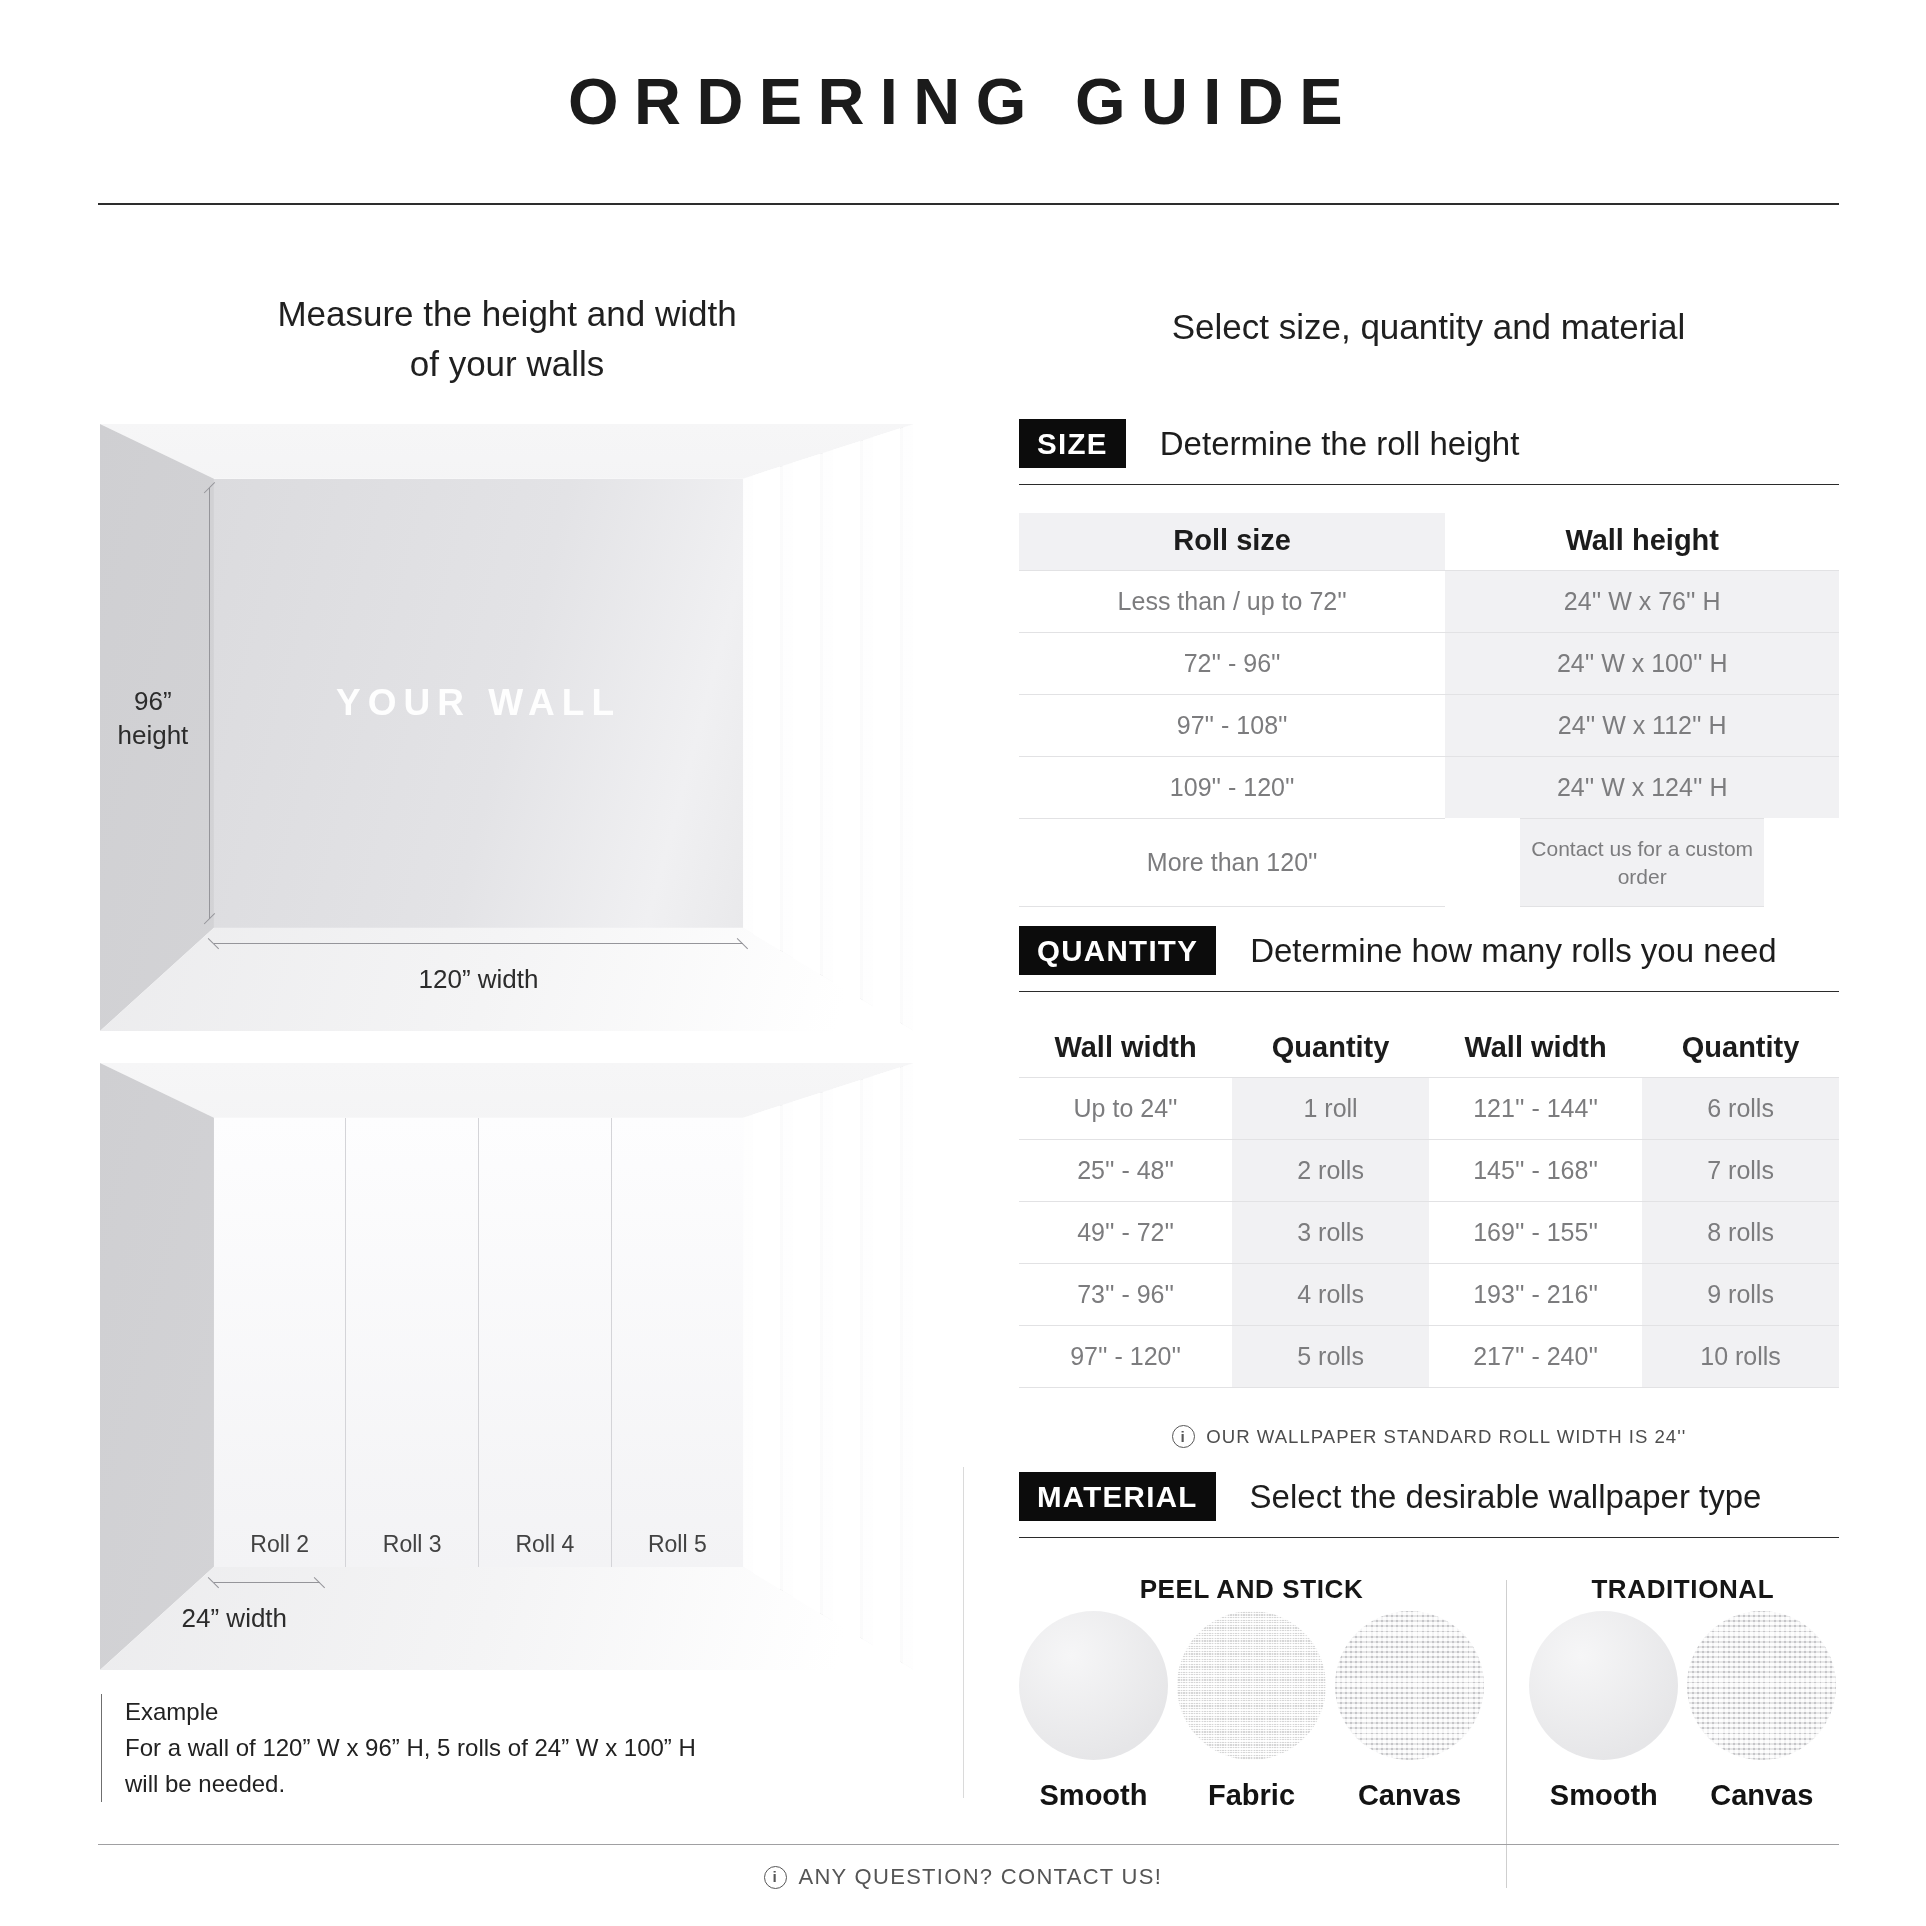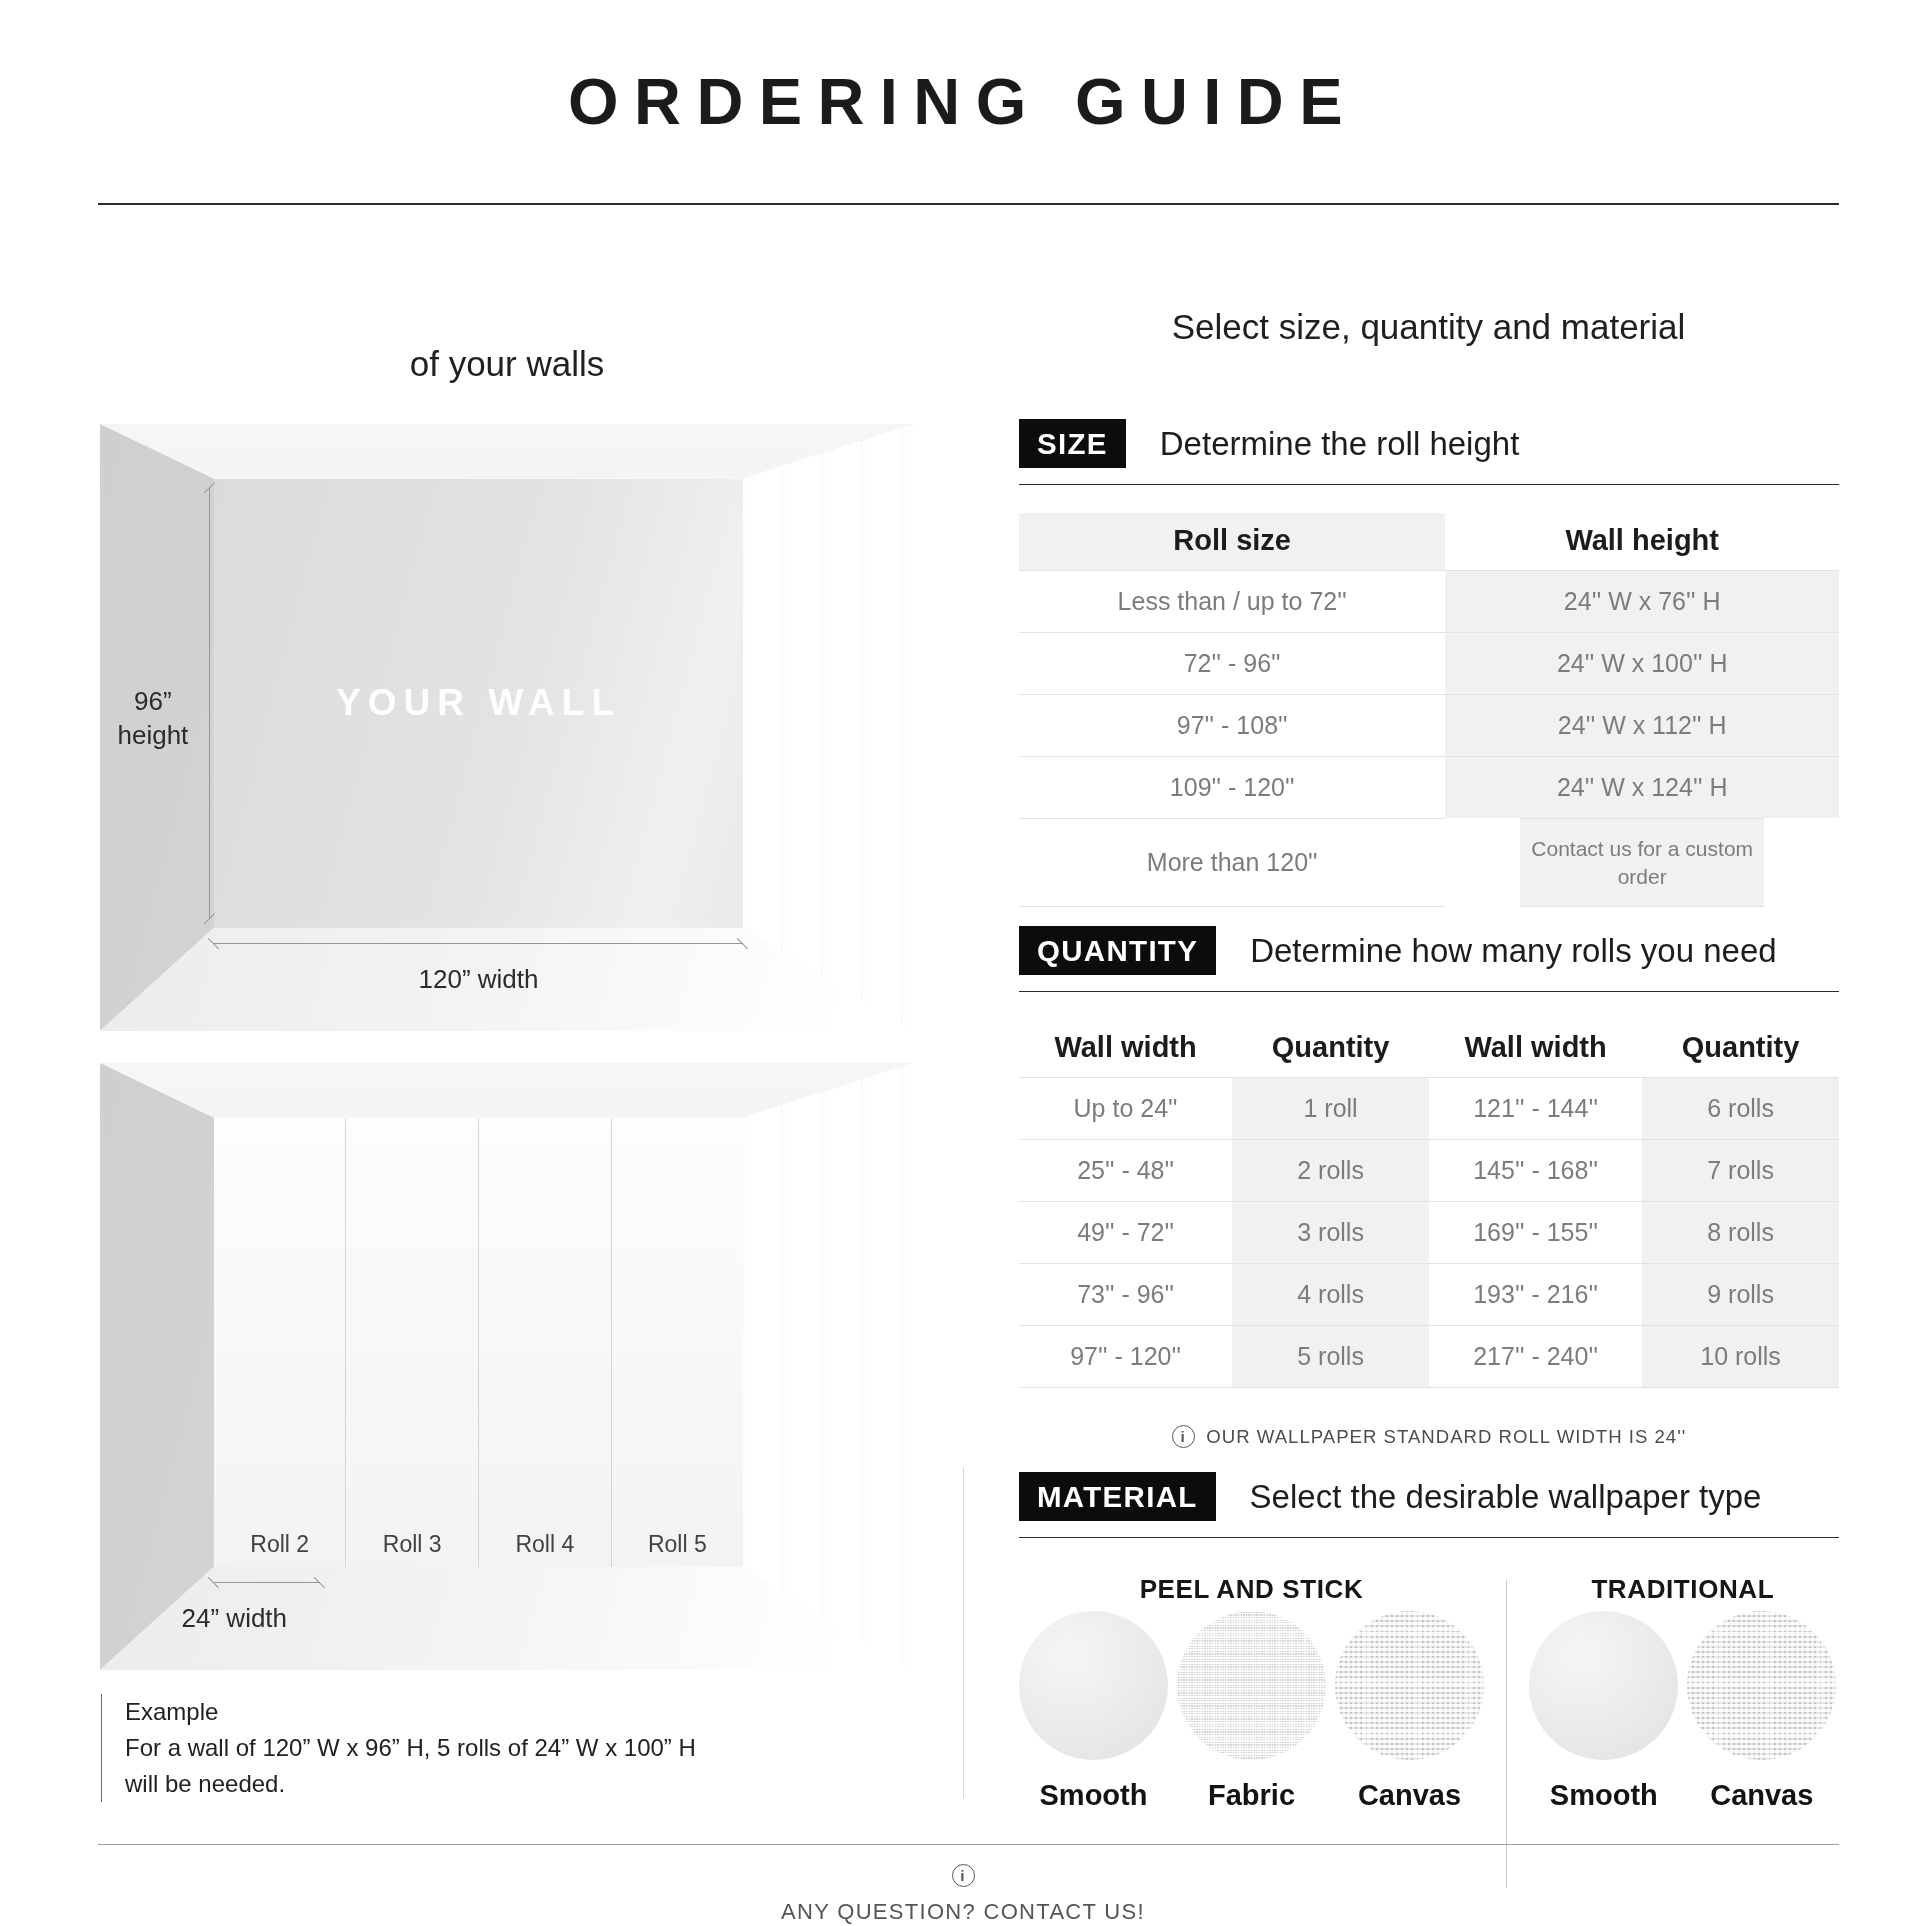--- a/index.html
+++ b/index.html
@@ -121,32 +121,32 @@
                       repeating-linear-gradient(90deg, rgba(0,0,0,0.07) 0 1.9px, rgba(255,255,255,0.75) 1.9px 5.1px);
      border-radius:50%; }
   .swatch-label { margin-top:19px; font-size:29px; font-weight:600; color:#131313; }
   .mat-divider { width:1.3px; align-self:stretch; background:#cfcfcf; margin:6.4px 22px 0; height:308px; }
 
   .bottom-col-divider { position:absolute; left:963px; top:1467px; width:1.3px; height:331px; background:#dadada; }
 
   
   .footer-rule { position:absolute; left:98px; top:1844px; width:1741px; height:1.3px; background:#a0a0a2; }
   .footer { position:absolute; left:0; top:1864px; width:100%; display:flex; align-items:center;
-            justify-content:center; gap:11.6px; font-size:22px; letter-spacing:1.3px; color:#555;flex-direction:column; }
+            justify-content:center; gap:11.6px; font-size:22px; letter-spacing:1.3px; color:#555; }
 </style>
 </head>
 <body>
 
 <div class="page">
 
   <h1 class="title">ORDERING GUIDE</h1>
   <div class="top-rule"></div>
 
   <h2 class="col-heading left-heading">
-    <br>
+    <span>Measure the height and width</span><br>
     <span>of your walls</span>
   </h2>
 
   <div class="room room1">
     <div class="ceiling"></div>
     <div class="left-wall"></div>
     <div class="back-wall"></div>
     <div class="floor"></div>
     <div class="window-wall"></div>
     <div class="your-wall">YOUR WALL</div>

